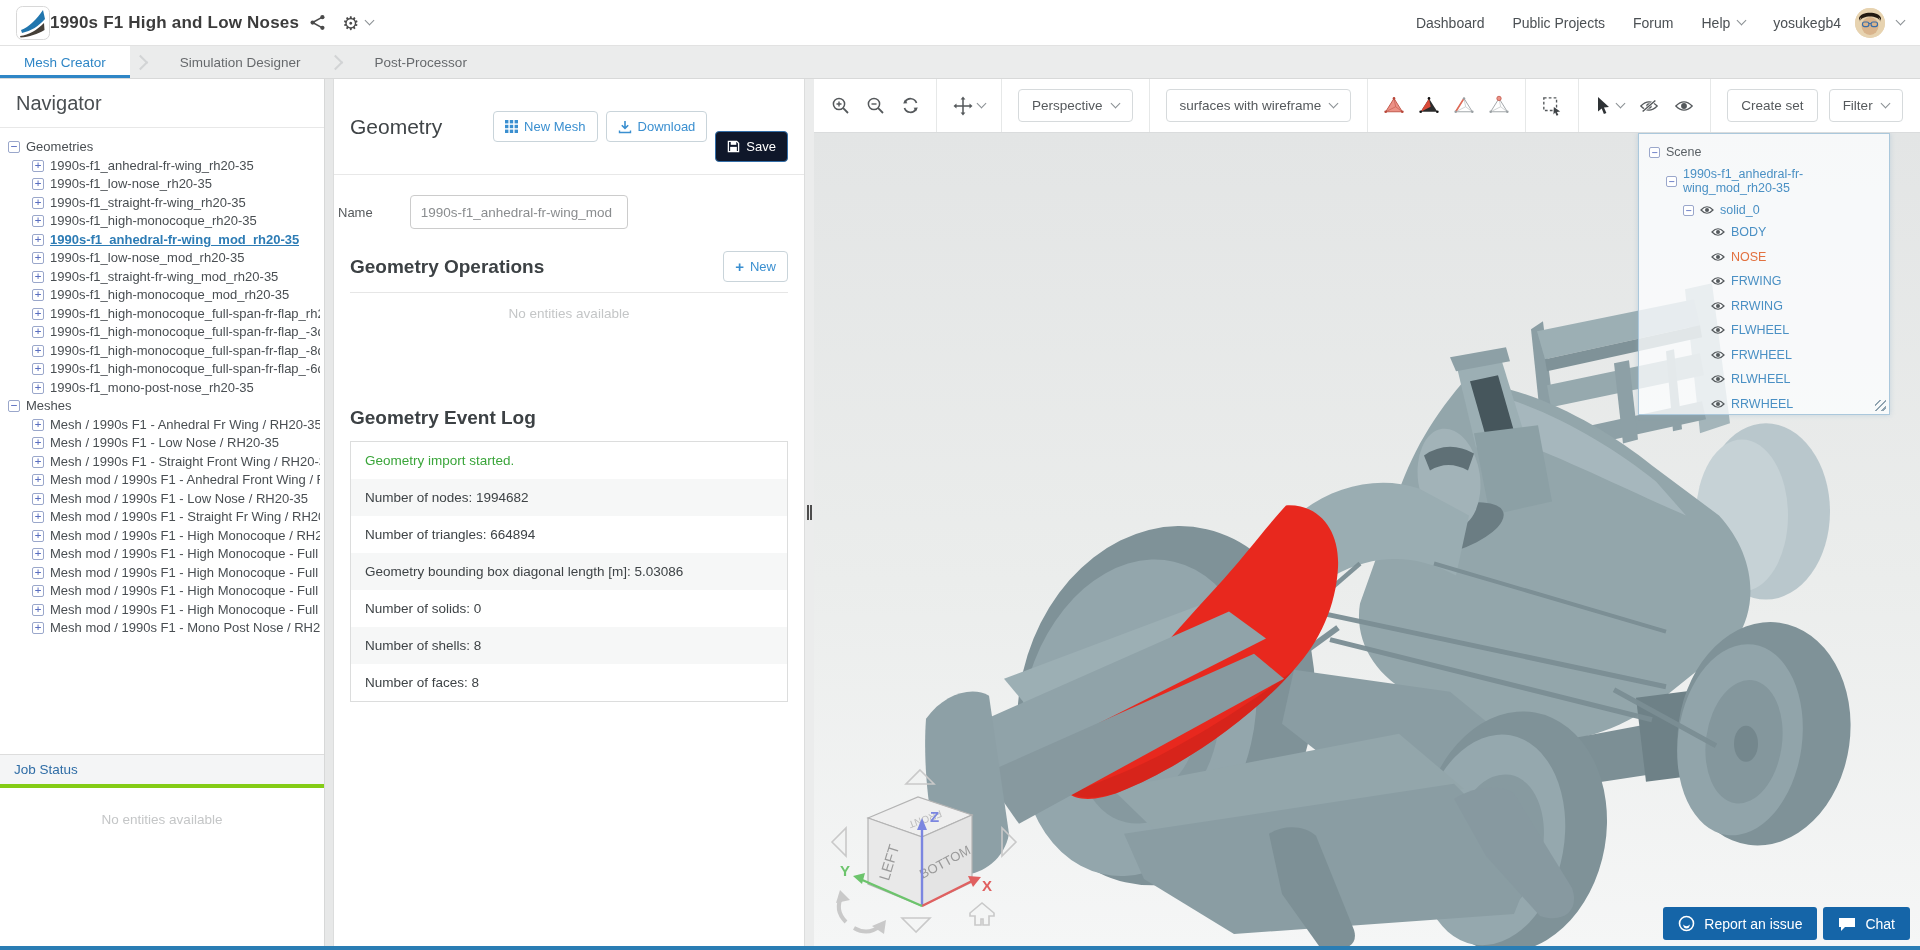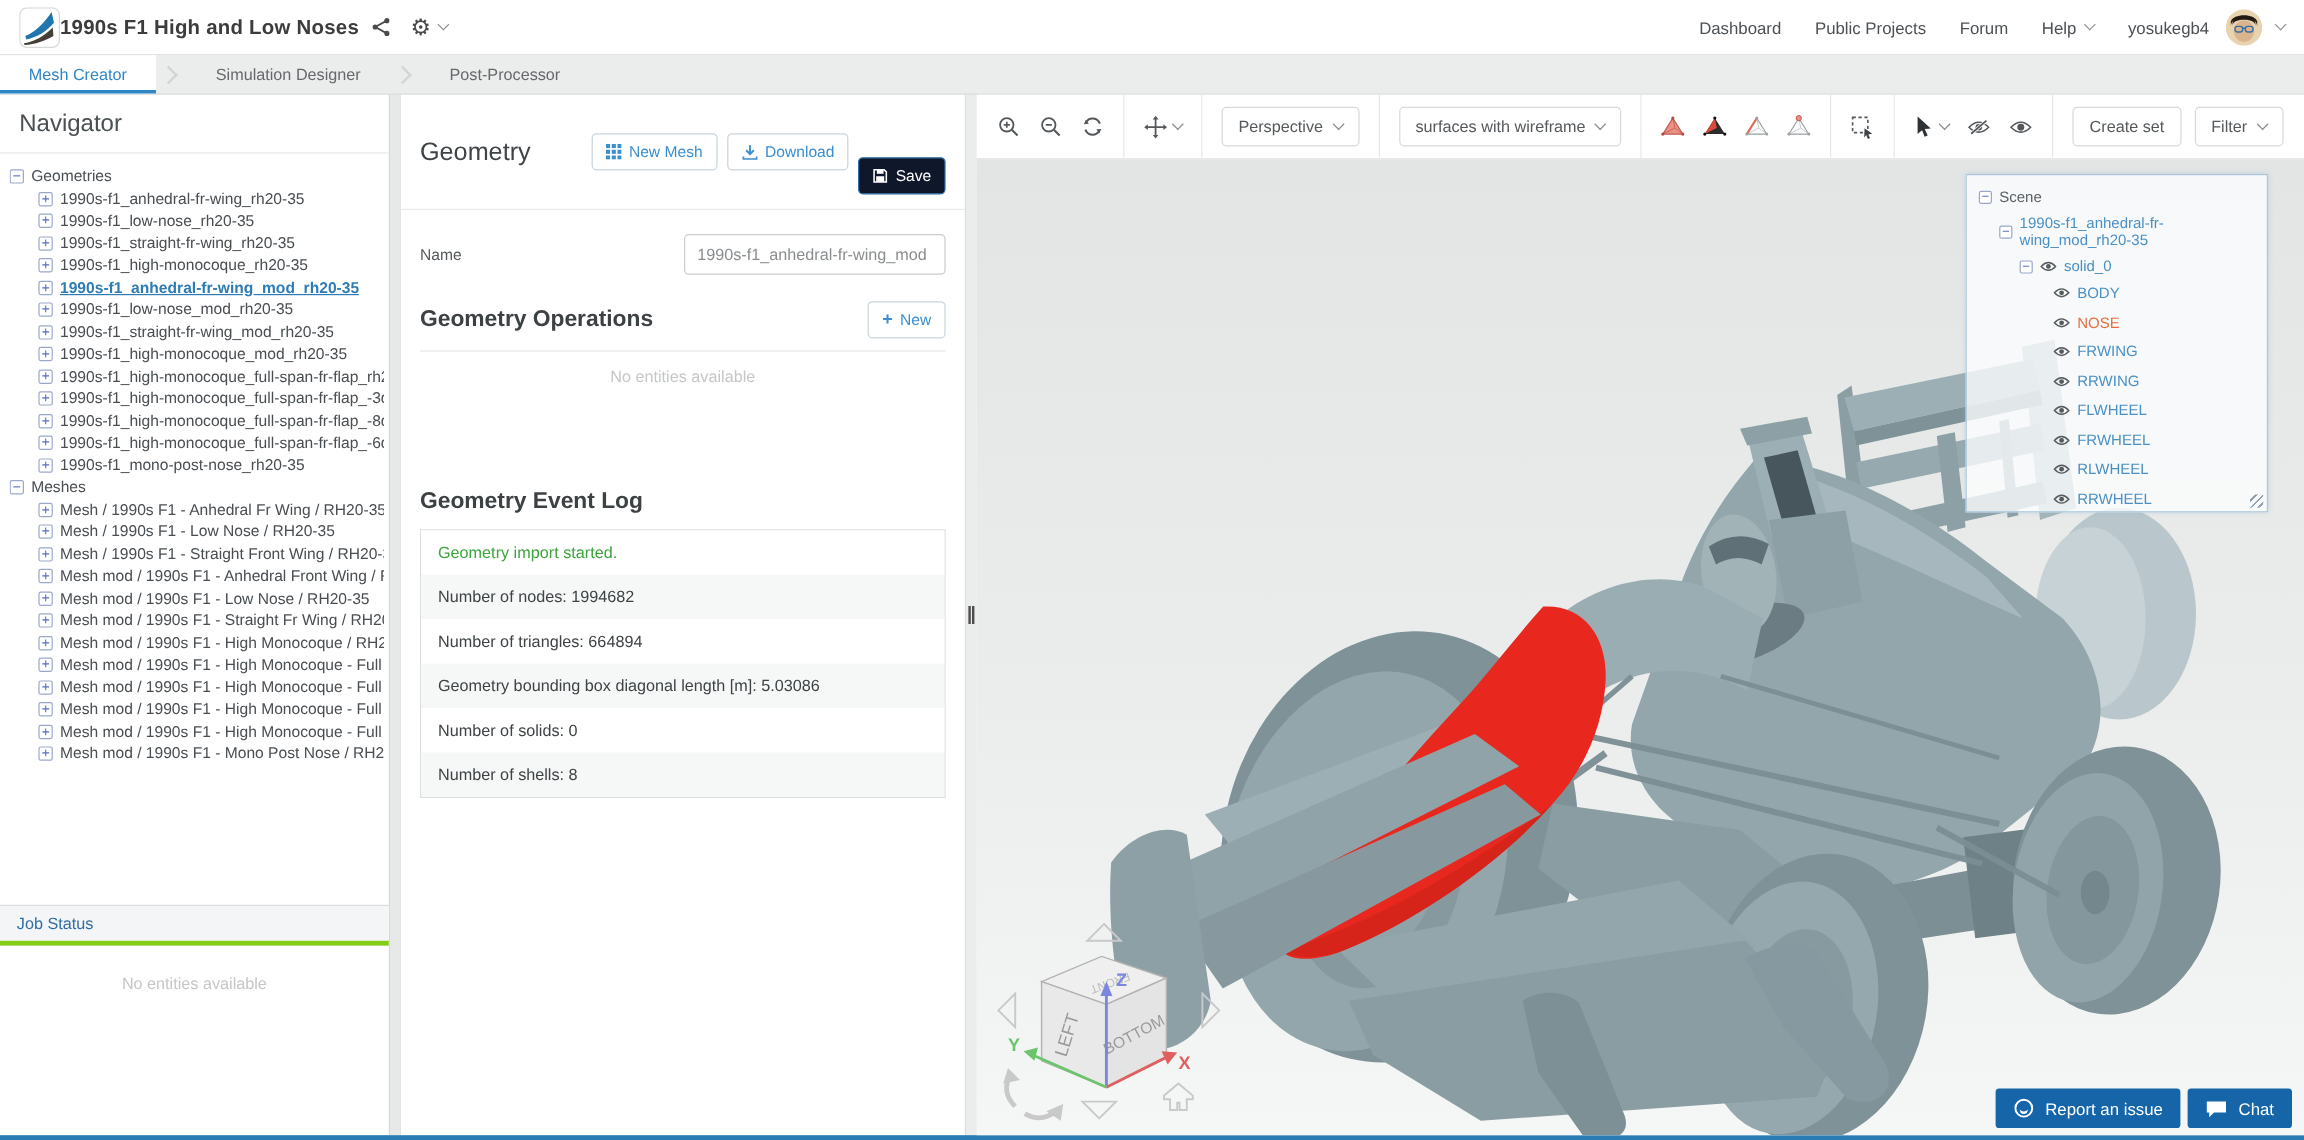--- a/index.html
+++ b/index.html
@@ -56,21 +56,21 @@
   .js-header { background:#f4f5f6; border-bottom:4px solid #84cc16; color:#2f6da6;
     font-size:13.5px; padding:7px 14px; }
   .js-empty { color:#c4c6c7; text-align:center; font-size:13.5px; padding-top:24px; }
 
   
   .mp-header { display:flex; align-items:center; padding:12px 16px; border-bottom:1px solid #e8e8e8; flex:none; }
   .mp-title { font-size:21px; color:#3f4447; flex:1; }
   .btn { border:1px solid #c9d4da; border-radius:4px; background:#fff; color:#3a8fd0;
     font-size:13px; padding:7px 11px; display:flex; align-items:center; gap:6px; margin-left:8px; cursor:default; }
   .btn.primary { background:#0f172a; border-color:#336ea8; color:#fff;margin-top:40px; }
-  .name-row { display:flex; align-items:center; justify-content:space-between; padding:20px 16px 6px;gap:37px; }
+  .name-row { display:flex; align-items:center; justify-content:flex-start; padding:20px 4px 6px;gap:37px; }
   .name-label { font-size:13px; color:#55595c; }
   .name-input { width:218px; height:34px; border:1px solid #ccc; border-radius:4px; color:#8a8d8f;
     font-size:13.5px; padding:0 10px; background:#fff; outline:none;
     font-family:"Liberation Sans","DejaVu Sans",sans-serif; }
   .section-h { display:flex; align-items:center; justify-content:space-between; padding:16px 16px 10px; }
   .section-title { font-size:19px; font-weight:bold; color:#3c4144; }
   .rule { border:none; border-top:1px solid #e6e6e6; margin:0 16px; }
   .empty-note { color:#c4c6c7; text-align:center; font-size:13.5px; padding:13px 0 60px; }
   .log-box { margin:6px 16px 0; border:1px solid #dcdddd; }
   .log-row { padding:11px 14px; font-size:13.5px; color:#3e4346; background:#fff; }
@@ -85,21 +85,21 @@
   .ticon { width:20px; height:20px; display:flex; align-items:center; justify-content:center; }
   .vbtn { border:1px solid #d6dadc; border-radius:4px; background:#fff; color:#55595c;
     font-size:13.5px; padding:8px 13px; display:flex; gap:9px; align-items:center; cursor:default; }
   .iconpair { display:flex; align-items:center; gap:5px; }
 
   
   .vp-canvas { flex:1; position:relative; overflow:hidden;
     background:linear-gradient(180deg,#e3e5e5 0%,#ebedec 55%,#f5f6f6 100%); }
   .car-svg { position:absolute; inset:0; width:100%; height:100%; }
 
-  .scene-overlay { position:absolute; top:12px; right:30px; width:252px; height:282px;
+  .scene-overlay { position:absolute; top:0; right:30px; width:252px; height:282px;
     background:rgba(252,254,255,.78); border:1px solid #abc8dc; box-shadow:0 0 5px rgba(140,175,200,.4);
     font-size:12.5px; padding:11px 10px; }
   .srow { display:flex; align-items:center; gap:6px; margin-bottom:8px; }
   .srow .pm { width:11px; height:11px; font-size:10px; line-height:9px; }
   .srow.l1 { padding-left:17px; } .srow.l2 { padding-left:34px; } .srow.lp { padding-left:62px; margin-bottom:10.5px; }
   .sname { color:#4a90c4; } .sname.root { color:#5b6166; } .sname.sel { color:#e2713f; }
   .resize-corner { position:absolute; right:3px; bottom:3px; width:11px; height:11px;
     background:repeating-linear-gradient(135deg, transparent 0 3px, #8fa3b0 3px 4.5px); }
 
   .cube-widget { position:absolute; left:6px; bottom:0; }
@@ -339,20 +339,21 @@
     <div class="section-h" style="padding-top:26px;padding-bottom:6px">
       <span class="section-title">Geometry Event Log</span>
     </div>
     <div class="log-box">
       <div class="log-row ok">Geometry import started.</div>
       <div class="log-row">Number of nodes: 1994682</div>
       <div class="log-row">Number of triangles: 664894</div>
       <div class="log-row">Geometry bounding box diagonal length [m]: 5.03086</div>
       <div class="log-row">Number of solids: 0</div>
       <div class="log-row">Number of shells: 8</div>
+      <div class="log-row">Number of faces: 8</div>
     </div>
   </div>
 
   <div class="divider">
       <div class="grip"></div>
     </div>
 
   <div class="viewport">
 
     <div class="vp-toolbar">

